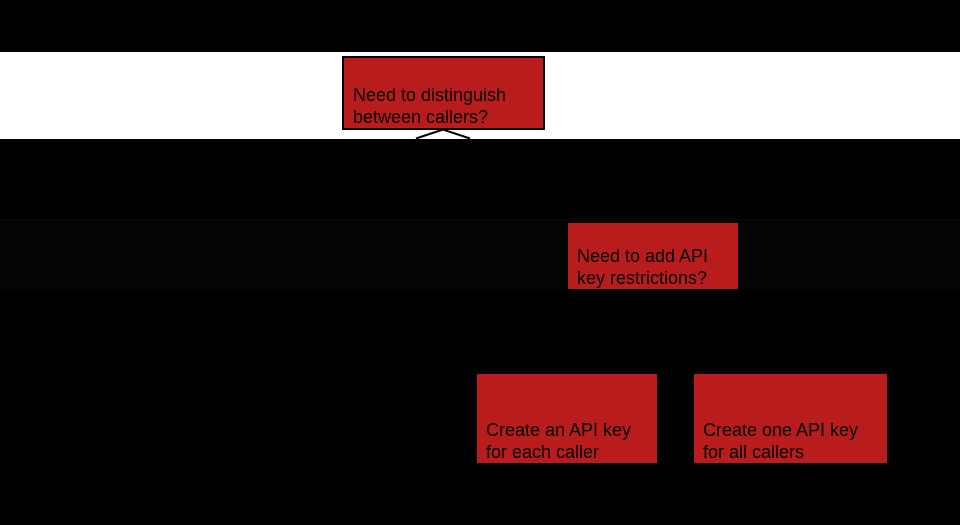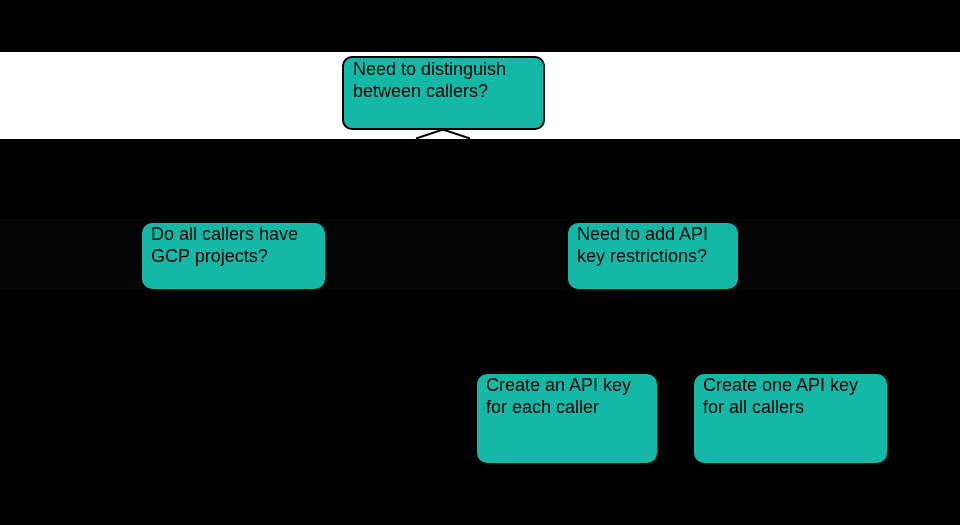--- a/index.html
+++ b/index.html
@@ -28,28 +28,27 @@
     position: absolute;
     left: 0;
     top: 219px;
     width: 960px;
     height: 70px;
     background: #040404;
     border-top: 1px solid #0b0b0b;
   }
   .node {
     position: absolute;
-    background: #14b8a6;
+    background: #b91c1c;
     color: #000000;
     font-size: 18px;
     line-height: 22px;
     display: flex;
-    align-items: flex-start;
+    align-items: flex-end;
     box-sizing: border-box;
-    border-radius: 10px;
   }
   .node .label {
     white-space: pre-line;
     padding: 0 6px 0 9px;
   }
   .root {
     left: 342px;
     top: 56px;
     width: 203px;
     height: 74px;
@@ -77,24 +76,20 @@
 
   <div class="node root">
     <span class="label">Need to distinguish
 between callers?</span>
   </div>
 
   <svg class="chevron" width="58" height="12" viewBox="0 0 58 12">
     <polyline points="2,10.5 29,1.5 56,10.5" fill="none" stroke="#000000" stroke-width="2"></polyline>
   </svg>
 
-  <div class="node d-left">
-    <span class="label">Do all callers have
-GCP projects?</span>
-  </div>
 
   <div class="node d-right">
     <span class="label">Need to add API
 key restrictions?</span>
   </div>
 
 
 
   <div class="node o-3">
     <span class="label">Create an API key

